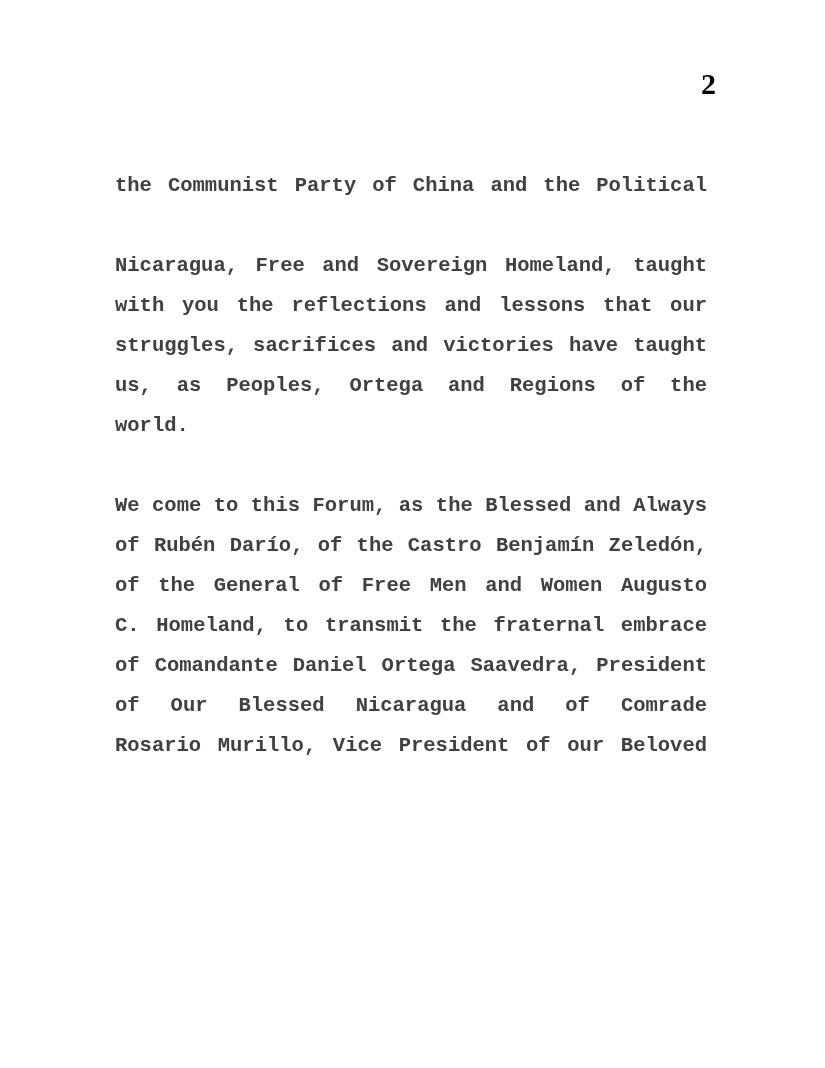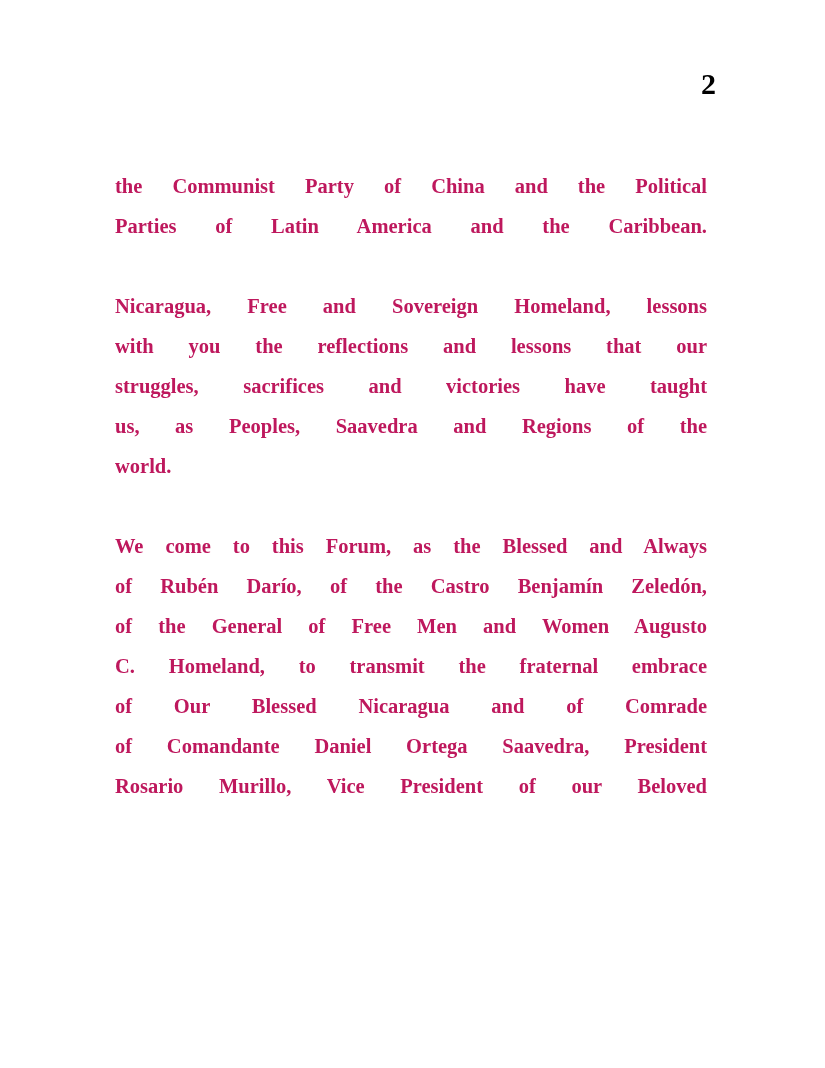--- a/index.html
+++ b/index.html
@@ -22,24 +22,24 @@
     font-weight: bold;
     font-size: 30px;
     line-height: 30px;
     color: #000000;
   }
   .textblock {
     position: absolute;
     left: 115px;
     top: 166px;
     width: 592px;
-    font-family: Liberation Serif, serif;
+    font-family: Liberation Mono, monospace;
     font-weight: bold;
     font-size: 20.5px;
-    color: #be185d;
+    color: #404040;
   }
   .para {
     margin: 0 0 40px 0;
   }
   .line {
     height: 40px;
     line-height: 40px;
     text-align: justify;
     text-align-last: justify;
   }
@@ -52,35 +52,34 @@
 <body>
 
 <div class="page">
 
   <div class="pageno">2</div>
 
   <div class="textblock">
 
     <div class="para">
       <div class="line">the Communist Party of China and the Political</div>
-      <div class="line">Parties of Latin America and the Caribbean.</div>
     </div>
 
     <div class="para">
-      <div class="line">Nicaragua, Free and Sovereign Homeland, lessons</div>
+      <div class="line">Nicaragua, Free and Sovereign Homeland, taught</div>
       <div class="line">with you the reflections and lessons that our</div>
       <div class="line">struggles, sacrifices and victories have taught</div>
-      <div class="line">us, as Peoples, Saavedra and Regions of the</div>
+      <div class="line">us, as Peoples, Ortega and Regions of the</div>
       <div class="line no-fill">world.</div>
     </div>
 
     <div class="para">
       <div class="line">We come to this Forum, as the Blessed and Always</div>
       <div class="line">of Rubén Darío, of the Castro Benjamín Zeledón,</div>
       <div class="line">of the General of Free Men and Women Augusto</div>
       <div class="line">C. Homeland, to transmit the fraternal embrace</div>
+      <div class="line">of Comandante Daniel Ortega Saavedra, President</div>
       <div class="line">of Our Blessed Nicaragua and of Comrade</div>
-      <div class="line">of Comandante Daniel Ortega Saavedra, President</div>
       <div class="line">Rosario Murillo, Vice President of our Beloved</div>
     </div>
 
   </div>
 </div>
 
 </body></html>

